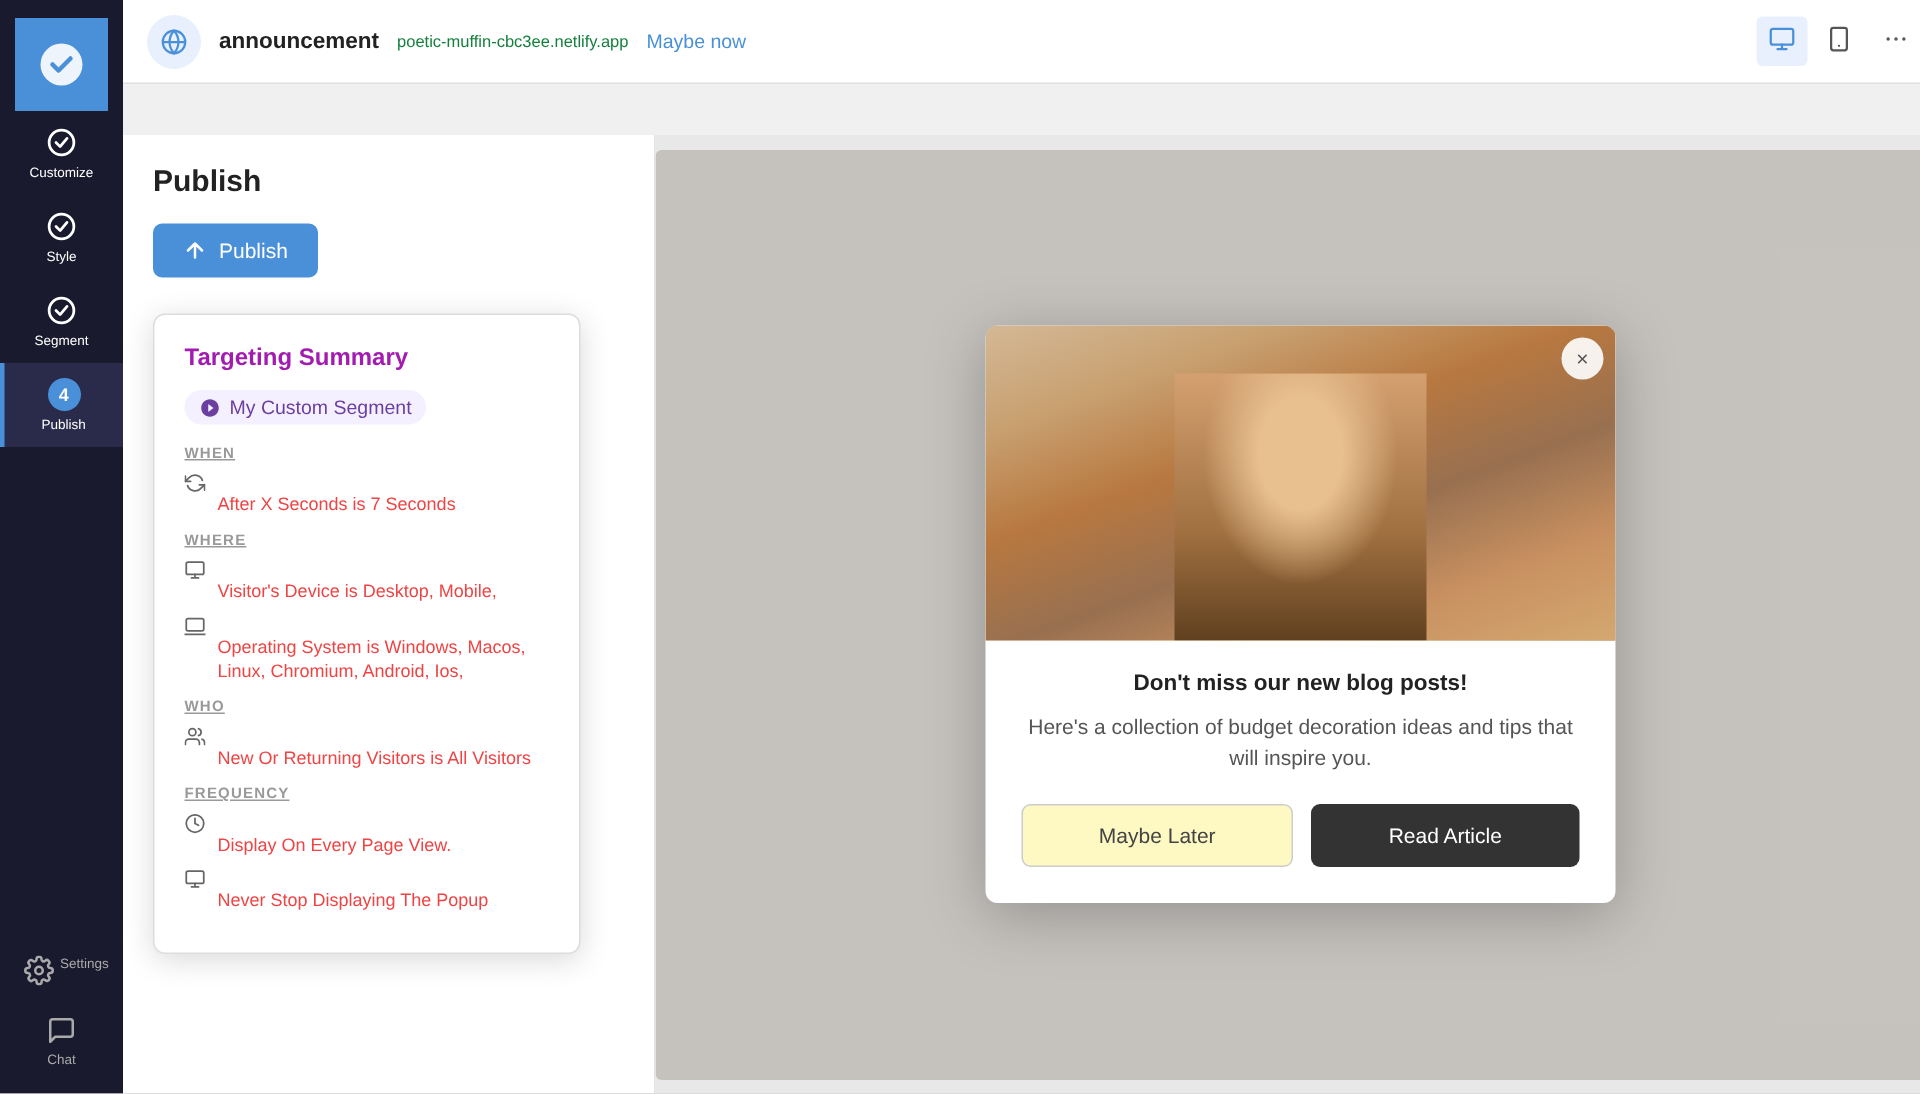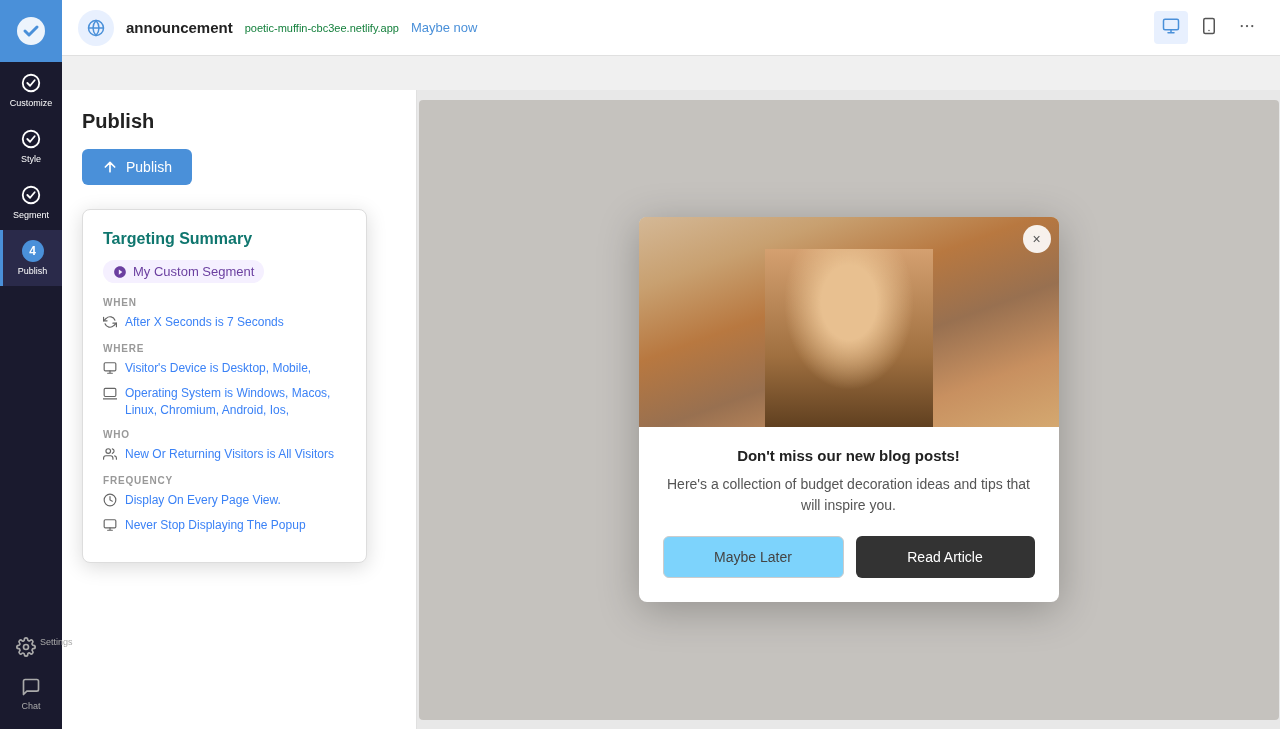--- a/index.html
+++ b/index.html
@@ -1,26 +1,26 @@
 <!DOCTYPE html>
 <html><head>
   <meta charset="utf-8">
   <style>
     * { box-sizing: border-box; margin: 0; padding: 0; }
     body { font-family: -apple-system, BlinkMacSystemFont, 'Segoe UI', sans-serif; background: #f0f0f0; width: 1280px; height: 729px; overflow: hidden; display: flex; }
 
     
     .sidebar {
-      width: 62px;
+      width: 82px;
       background: #1a1a2e;
       height: 100%;
       display: flex;
       flex-direction: column;
       align-items: center;
-      padding-top: 0;
+      padding-top: 12px;
       position: relative;
       z-index: 10;
     }
     .sidebar-logo {
       width: 62px;
       height: 62px;
       background: #4a90d9;
       display: flex; align-items: center; justify-content: center;
       cursor: pointer;
     }
@@ -126,39 +126,39 @@
     
     .targeting-modal {
       background: #fff;
       border: 1px solid #ddd;
       border-radius: 8px;
       box-shadow: 0 4px 20px rgba(0,0,0,0.15);
       padding: 20px 20px;
       width: 285px;
       margin-top: 8px;
     }
-    .modal-title { font-size: 16px; font-weight: 600; color: #0f766e; margin-bottom: 12px; }
+    .modal-title { font-size: 16px; font-weight: 600; color: #a21caf; margin-bottom: 12px; }
     .segment-badge {
       display: flex; align-items: center; gap: 6px;
       background: #f5f0ff; border-radius: 16px;
       padding: 4px 10px; width: fit-content;
       margin-bottom: 14px;
     }
     .segment-badge-text { font-size: 13px; color: #6b3fa0; }
 
     .section-label {
       font-size: 10px; font-weight: 600; letter-spacing: 0.08em;
-      color: #999; text-transform: uppercase; margin-bottom: 6px; margin-top: 10px;
+      color: #999; text-transform: uppercase; margin-bottom: 6px; margin-top: 10px; text-decoration: underline;
     }
     .rule-row {
       display: flex; align-items: flex-start; gap: 8px;
       margin-bottom: 6px;
     }
     .rule-icon { margin-top: 1px; color: #777; flex-shrink: 0; }
-    .rule-text { font-size: 12px; color: #3b82f6; line-height: 1.4; }
+    .rule-text { font-size: 12px; color: #ef4444; line-height: 1.4; margin-top: 14px; }
 
     
     .canvas-area {
       flex: 1;
       background: #e8e8e8;
       display: flex;
       align-items: center;
       justify-content: center;
       position: relative;
     }
@@ -213,21 +213,21 @@
     }
     .popup-heading { font-size: 22px; font-weight: 700; color: #222; margin-bottom: 6px; }
     .popup-subheading { font-size: 15px; font-weight: 600; color: #222; margin-bottom: 10px; }
     .popup-text { font-size: 14px; color: #555; line-height: 1.5; margin-bottom: 20px; }
     .popup-actions { display: flex; gap: 12px; }
     .popup-btn-secondary {
       flex: 1;
       padding: 12px;
       border: 1.5px solid #ccc;
       border-radius: 6px;
-      background: #7dd3fc;
+      background: #fef9c3;
       font-size: 14px; font-weight: 500; color: #444;
       cursor: pointer;
     }
     .popup-btn-primary {
       flex: 1;
       padding: 12px;
       border: none;
       border-radius: 6px;
       background: #333;
       font-size: 14px; font-weight: 500; color: #fff;

